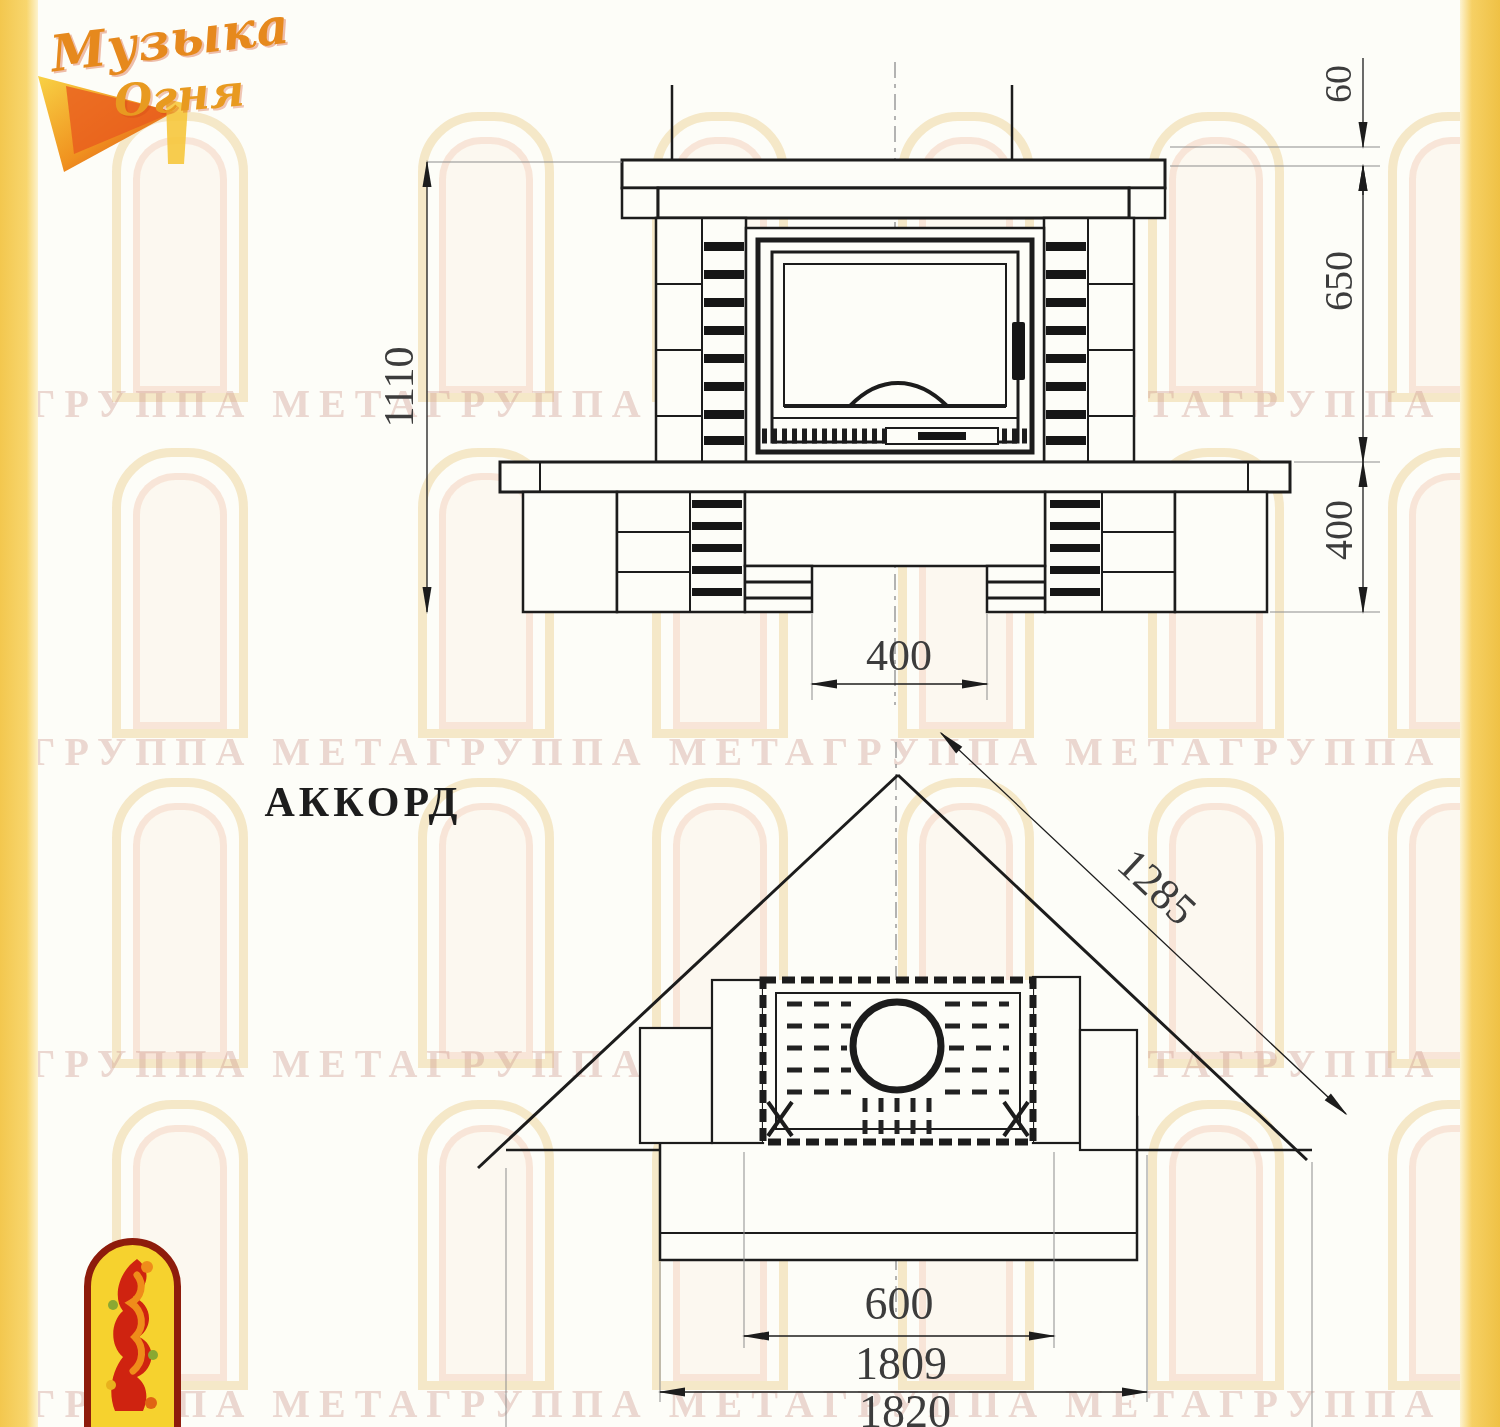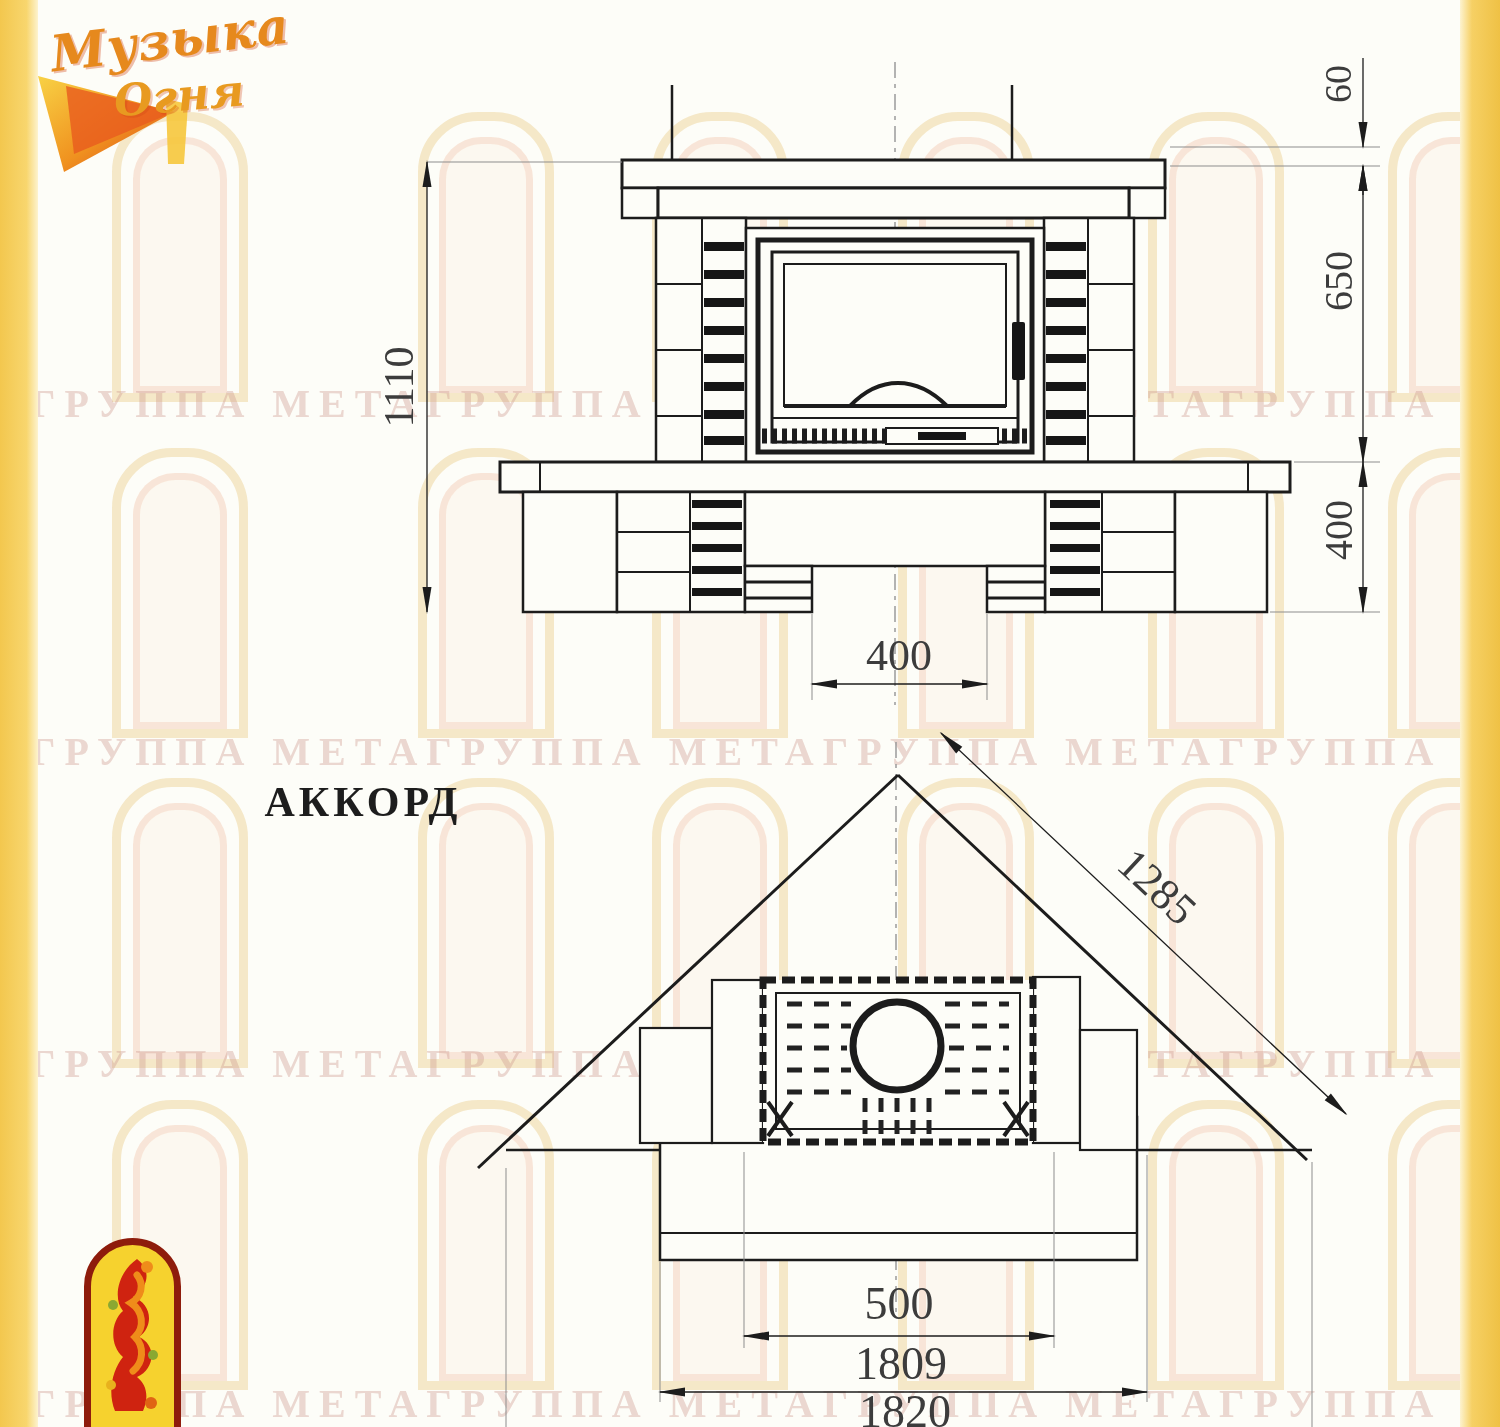--- a/index.html
+++ b/index.html
@@ -325,21 +325,21 @@
       <line x1="1312" y1="1162" x2="1312" y2="1427" stroke="#8d8d8d" stroke-width="1"></line>
     </g>
   </svg>
 
   <div class="lbl rot90" style="left:399px;top:387px;font-size:42px">1110</div>
   <div class="lbl rot90" style="left:1338px;top:84px;font-size:38px">60</div>
   <div class="lbl rot90" style="left:1338px;top:281px;font-size:40px">650</div>
   <div class="lbl rot90" style="left:1338px;top:530px;font-size:40px">400</div>
   <div class="lbl ctr" style="left:899px;top:655px;font-size:44px">400</div>
   <div class="lbl rot45" style="left:1157px;top:887px;font-size:44px">1285</div>
-  <div class="lbl ctr" style="left:899px;top:1303px;font-size:46px">500</div>
+  <div class="lbl ctr" style="left:899px;top:1303px;font-size:46px">600</div>
   <div class="lbl ctr" style="left:901px;top:1363px;font-size:46px">1809</div>
   <div class="lbl ctr" style="left:905px;top:1411px;font-size:46px">1820</div>
 
   <div class="lbl ctr model" style="left:363px;top:802px">АККОРД</div>
 
   <div class="logo">
     <svg width="280" height="170" viewBox="0 0 280 170">
       <defs>
         <linearGradient id="lg1" x1="0" y1="0" x2="1" y2="1">
           <stop offset="0" stop-color="#f8d245"></stop>

